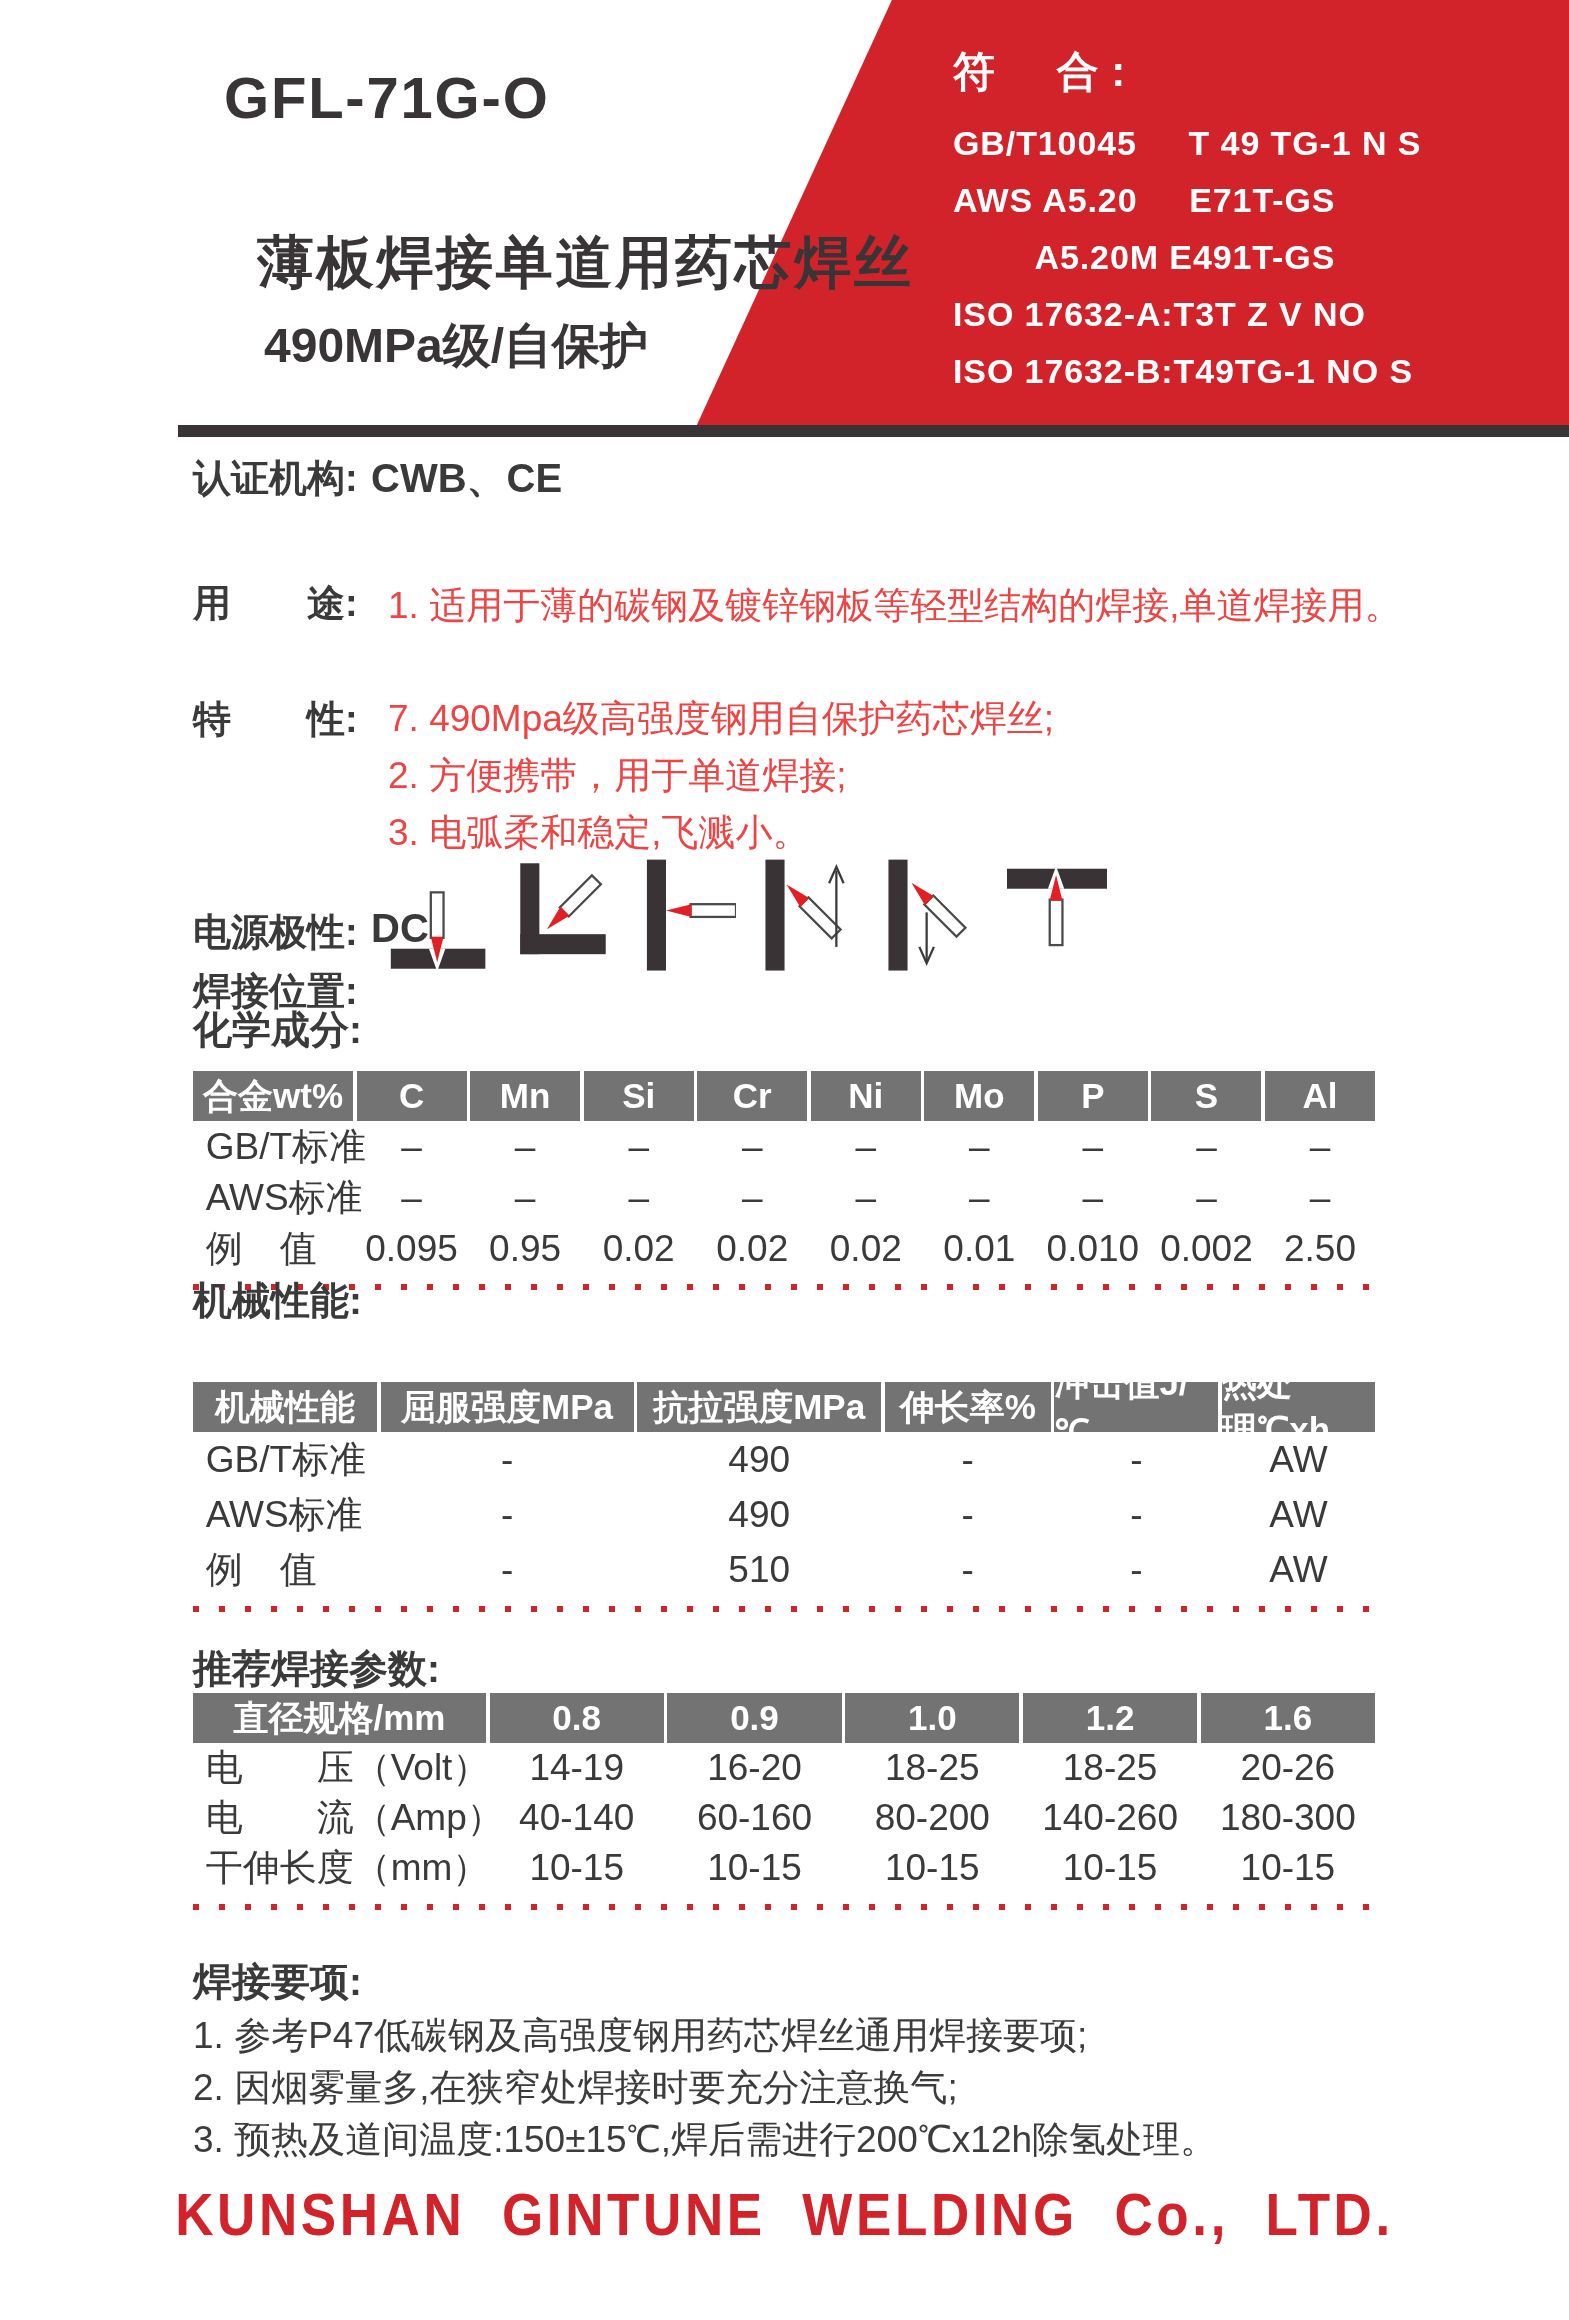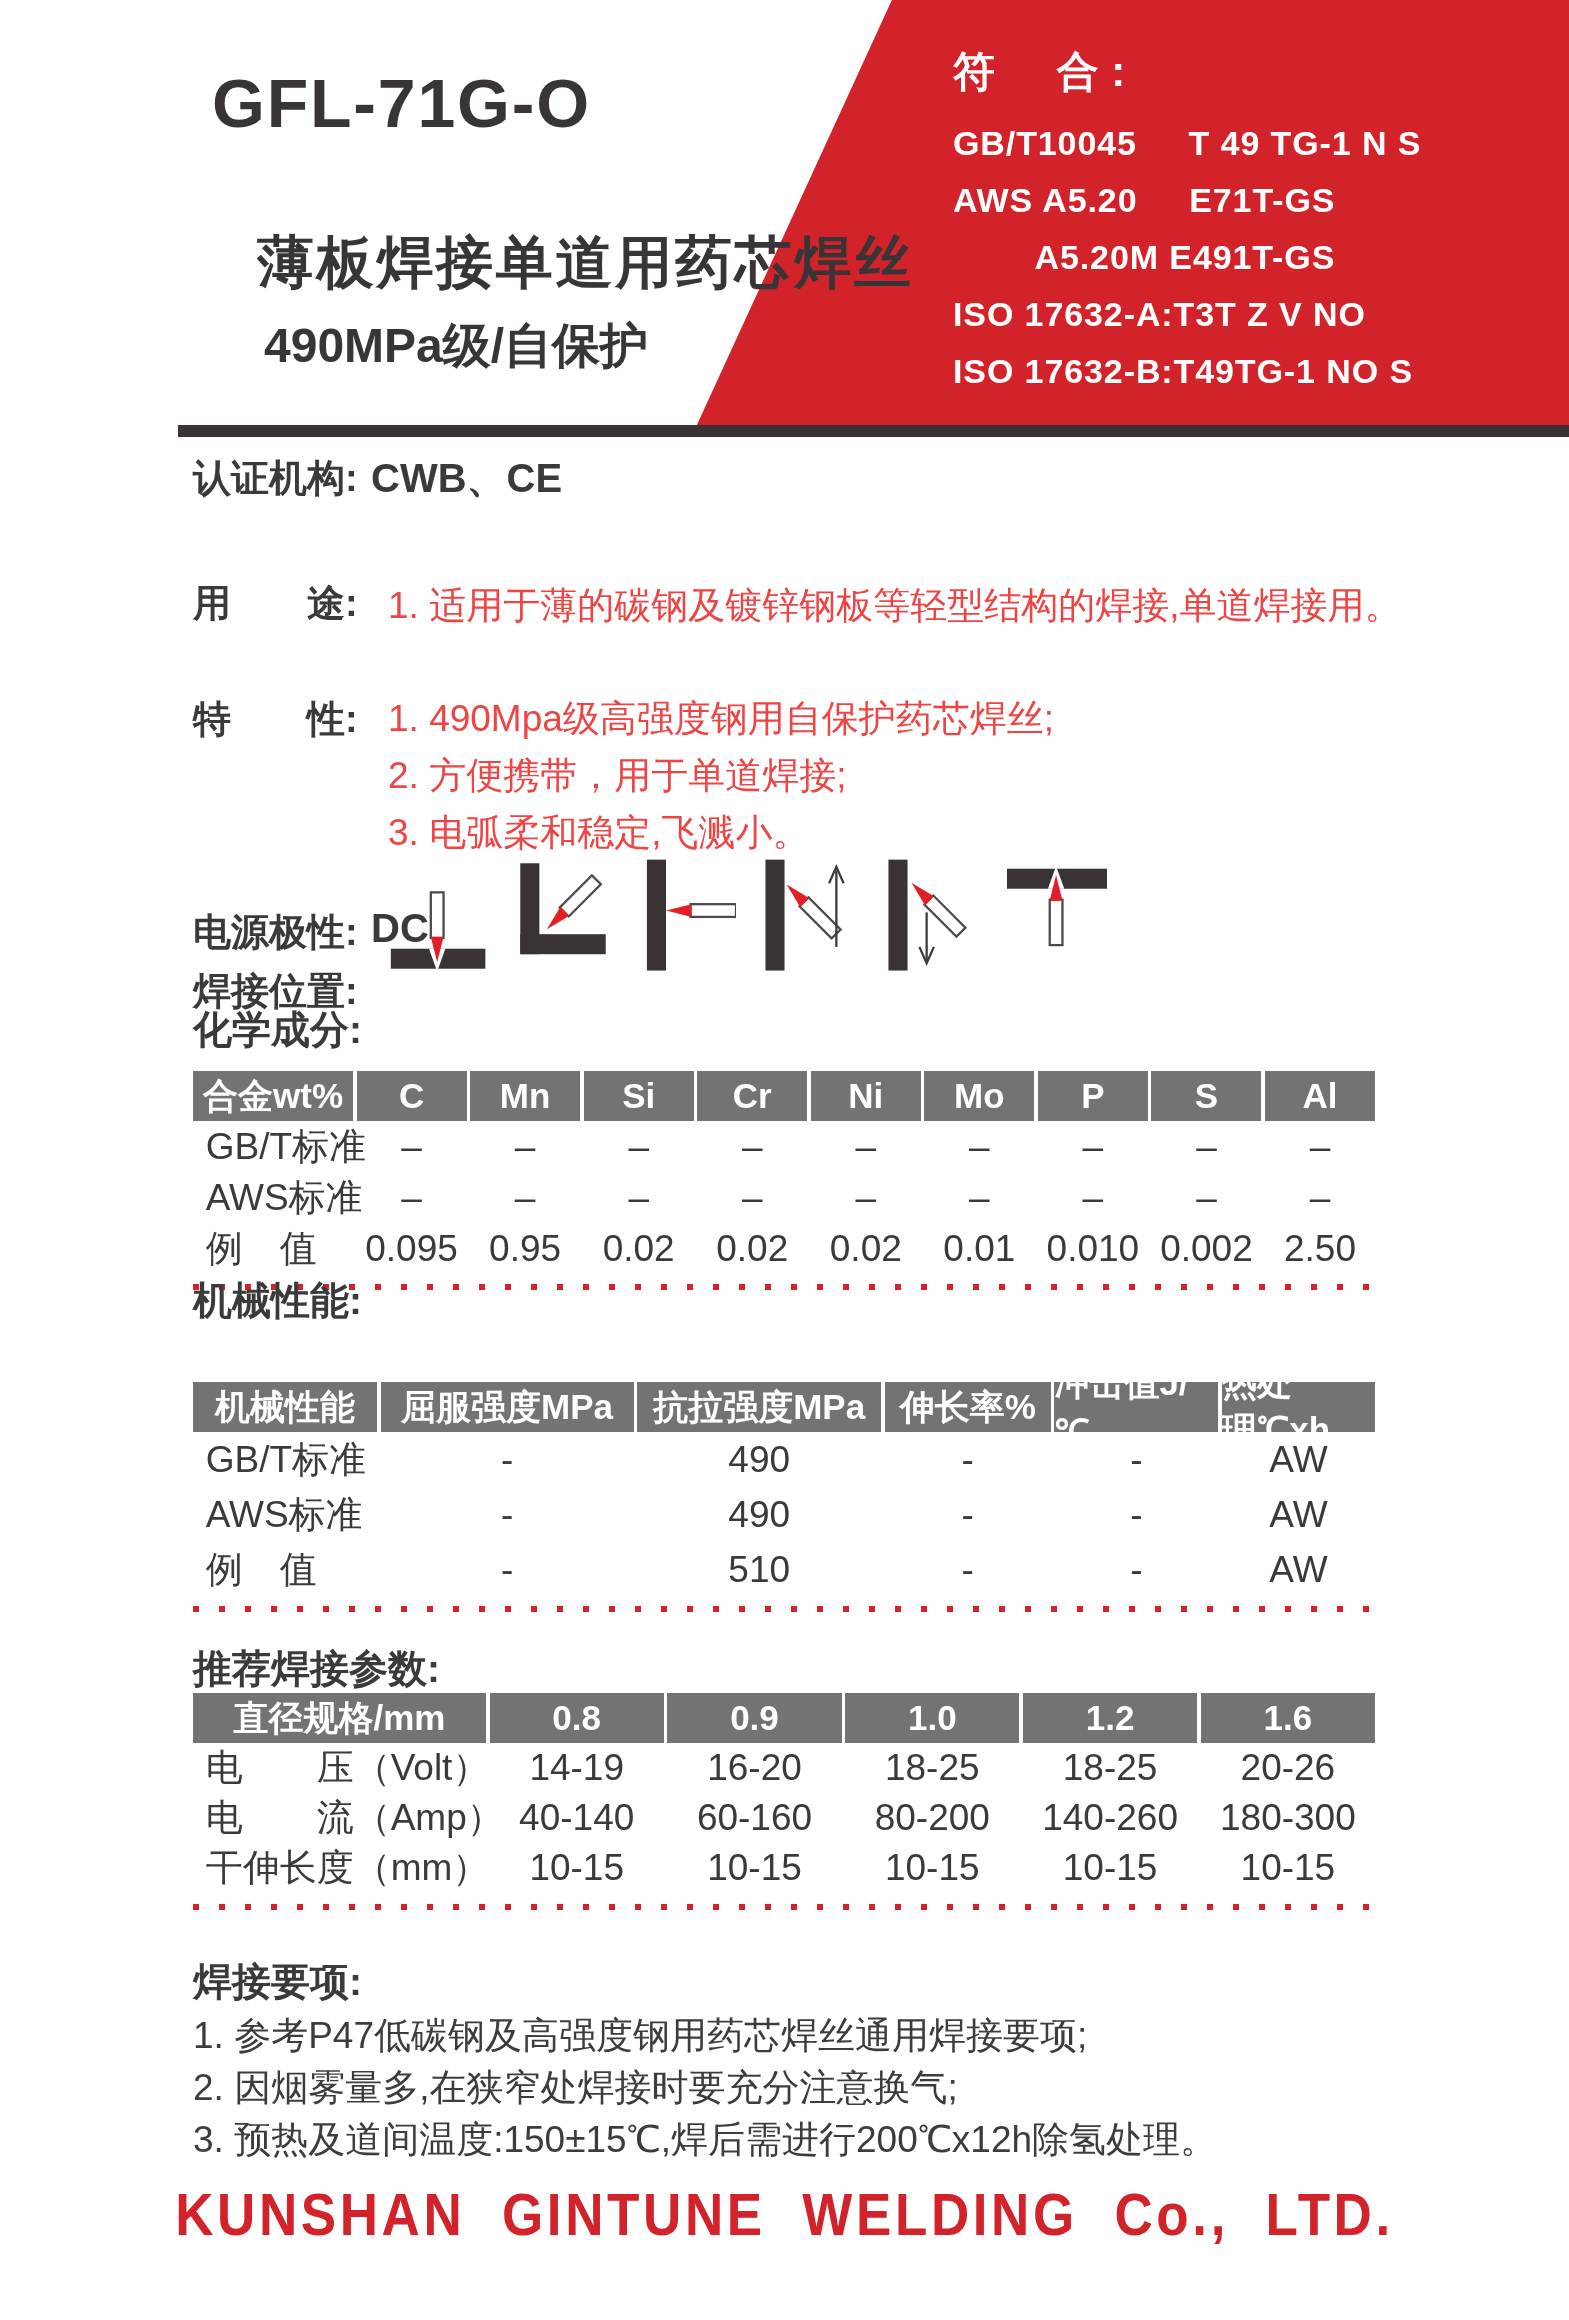--- a/index.html
+++ b/index.html
@@ -11,21 +11,21 @@
   
   .banner {
     position:absolute; left:695px; top:0; width:875px; height:429px;
     background:#D2232A;
     clip-path:polygon(22.5% 0, 100% 0, 100% 100%, 0 100%);
   }
   .banner-content { position:absolute; left:258px; top:44px; color:#fff; }
   .banner-title { font-size:42px; font-weight:bold; letter-spacing:12.7px; margin-bottom:14.5px; white-space:pre; }
   .banner-line { font-size:34px; font-weight:bold; line-height:57px; white-space:pre; letter-spacing:0.9px; }
 
-  .product-title { position:absolute; left:212px; top:64px; margin:0; font-size:68px; font-weight:bold; color:#393536; letter-spacing:1.8px; }
+  .product-title { position:absolute; left:224px; top:64px; margin:0; font-size:58px; font-weight:bold; color:#393536; letter-spacing:1.8px; }
   .subtitle { position:absolute; left:257px; top:225px; font-size:57px; font-weight:bold; color:#393536; letter-spacing:2.7px; }
   .grade    { position:absolute; left:264px; top:314px; font-size:48px; font-weight:bold; color:#393536; }
   .rule     { position:absolute; left:178px; top:425px; right:0; height:11.8px; background:#3a3335; }
 
   
   .label      { position:absolute; font-size:38px; font-weight:bold; white-space:pre; color:#3a3a3a; }
   .value-bold { position:absolute; font-size:40px; font-weight:bold; color:#3a3a3a; }
   .body-text  { position:absolute; font-size:37px; color:#ef4444; white-space:pre;margin-left:24px; }
 
   .positions-row { position:absolute; left:389px; top:856px; display:flex; gap:23.6px; align-items:flex-start; }
@@ -94,21 +94,21 @@
   <div class="grade">490MPa级/自保护</div>
   <div class="rule"></div>
 
   <div class="label" style="left:193px; top:453px;">认证机构:</div>
   <div class="value-bold" style="left:371px; top:451px;">CWB、CE</div>
 
   <div class="label" style="left:193px; top:578px;">用　　途:</div>
   <div class="body-text" style="left:364px; top:581px;">1. 适用于薄的碳钢及镀锌钢板等轻型结构的焊接,单道焊接用。</div>
 
   <div class="label" style="left:193px; top:694px;">特　　性:</div>
-  <div class="body-text" style="left:364px; top:694px;">1. 490Mpa级高强度钢用自保护药芯焊丝;</div>
+  <div class="body-text" style="left:364px; top:694px;">7. 490Mpa级高强度钢用自保护药芯焊丝;</div>
   <div class="body-text" style="left:364px; top:751px;">2. 方便携带，用于单道焊接;</div>
   <div class="body-text" style="left:364px; top:808px;">3. 电弧柔和稳定,飞溅小。</div>
 
   <div class="label" style="left:193px; top:907px;">电源极性:</div>
   <div class="value-bold" style="left:371px; top:906px;">DC-</div>
 
   <div class="label" style="left:193px; top:966px;">焊接位置:</div>
   <div class="positions-row">
     <span class="pos-icon">
       <svg width="100" height="120" viewBox="0 0 110 132">

